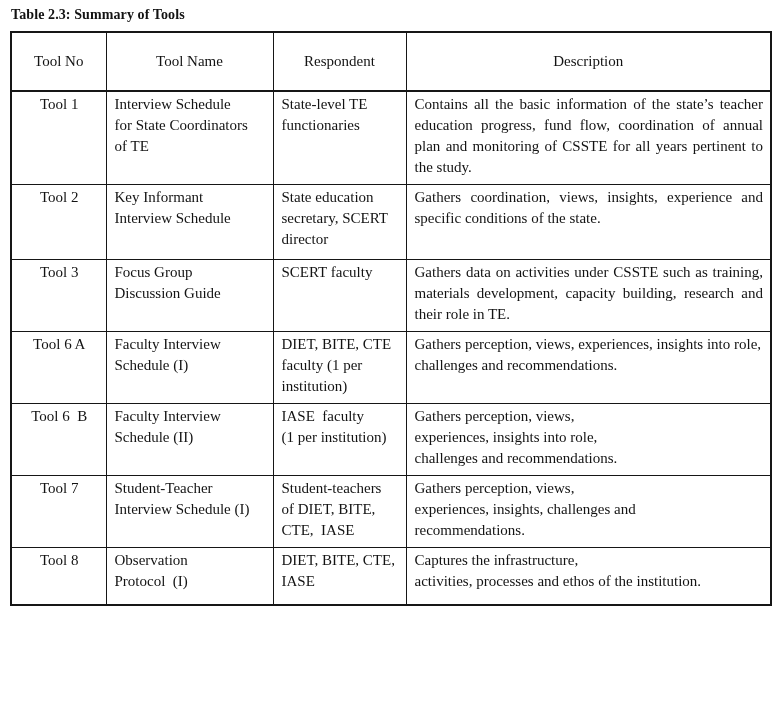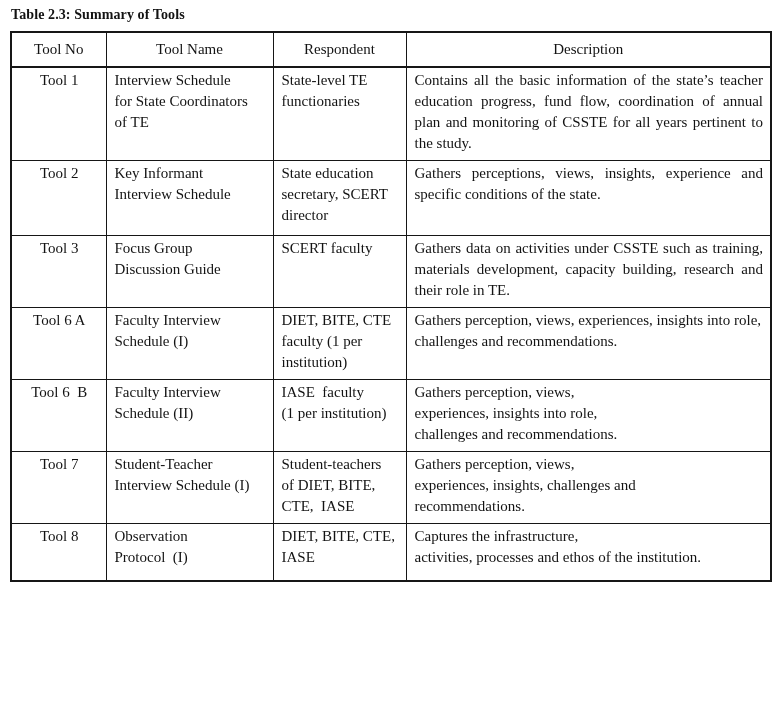--- a/index.html
+++ b/index.html
@@ -29,21 +29,21 @@
     line-height: 1.4;
     vertical-align: top;
     padding: 2px 7px 6px 8px;
     overflow: hidden;
   }
   .tools-table th {
     font-weight: normal;
     text-align: center;
     vertical-align: middle;
     height: 27px;
-    padding: 6px 4px;
+    padding: 18px 4px;
     border-bottom: 2px solid #161616;
   }
   .col-no   { width: 95px; }
   .col-name { width: 167px; }
   .col-resp { width: 133px; }
   .col-desc { width: 365px; }
   .no-cell   { text-align: center; white-space: pre-wrap; margin-top: 22px; }
   .name-cell { white-space: pre-wrap; }
   .resp-cell { white-space: pre-wrap; padding-right: 2px; margin-left: 19px; }
   .desc-justify { text-align: justify; }
@@ -89,21 +89,21 @@
 functionaries</td>
         <td class="desc-justify">Contains all the basic information of the state’s teacher education progress, fund flow, coordination of annual plan and monitoring of CSSTE for all years pertinent to the study.</td>
       </tr>
       <tr class="r2">
         <td class="no-cell">Tool 2</td>
         <td class="name-cell">Key Informant
 Interview Schedule</td>
         <td class="resp-cell">State education
 secretary, SCERT
 director</td>
-        <td class="desc-justify">Gathers perceptions, views, insights, experience and specific conditions of the state.</td>
+        <td class="desc-justify">Gathers coordination, views, insights, experience and specific conditions of the state.</td>
       </tr>
       <tr class="r3">
         <td class="no-cell">Tool 3</td>
         <td class="name-cell">Focus Group
 Discussion Guide</td>
         <td class="resp-cell">SCERT faculty</td>
         <td class="desc-justify">Gathers data on activities under CSSTE such as training, materials development, capacity building, research and their role in TE.</td>
       </tr>
       <tr class="r6">
         <td class="no-cell">Tool 6 A</td>

